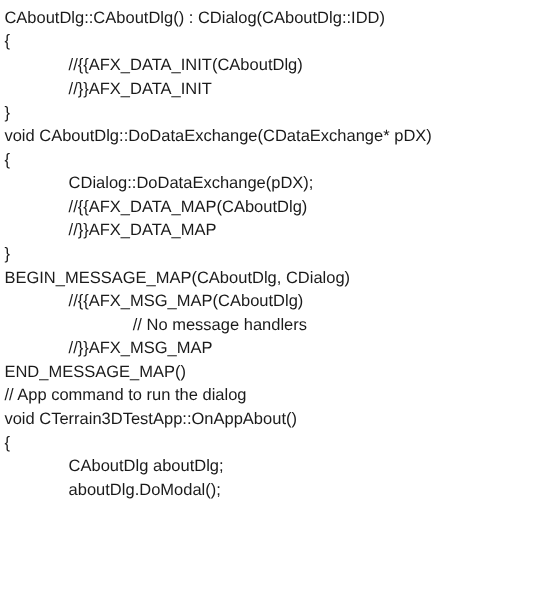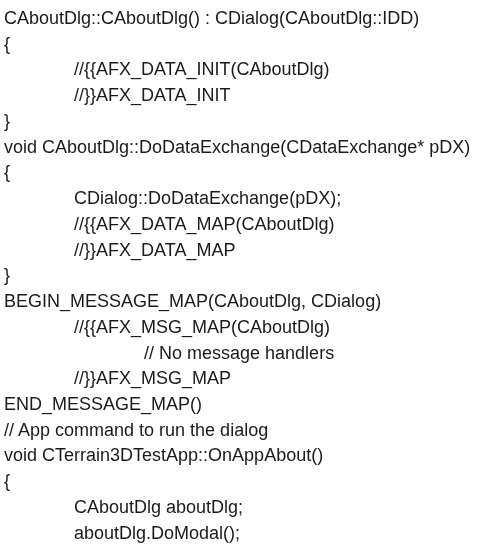--- a/index.html
+++ b/index.html
@@ -7,21 +7,21 @@
     padding: 0;
     background: #ffffff;
     width: 500px;
     height: 559px;
     overflow: hidden;
   }
   pre.code {
     margin: 0;
     padding: 6px 4px 0 4px;
     font-family: "Segoe UI", "Helvetica Neue", Arial, sans-serif;
-    font-size: 18px;
+    font-size: 15px;
     line-height: 1.43;
     color: #1a1a1a;
     white-space: pre;
     letter-spacing: 0px;
   }
   .line { display: block; }
 </style>
 </head>
 <body>
 

